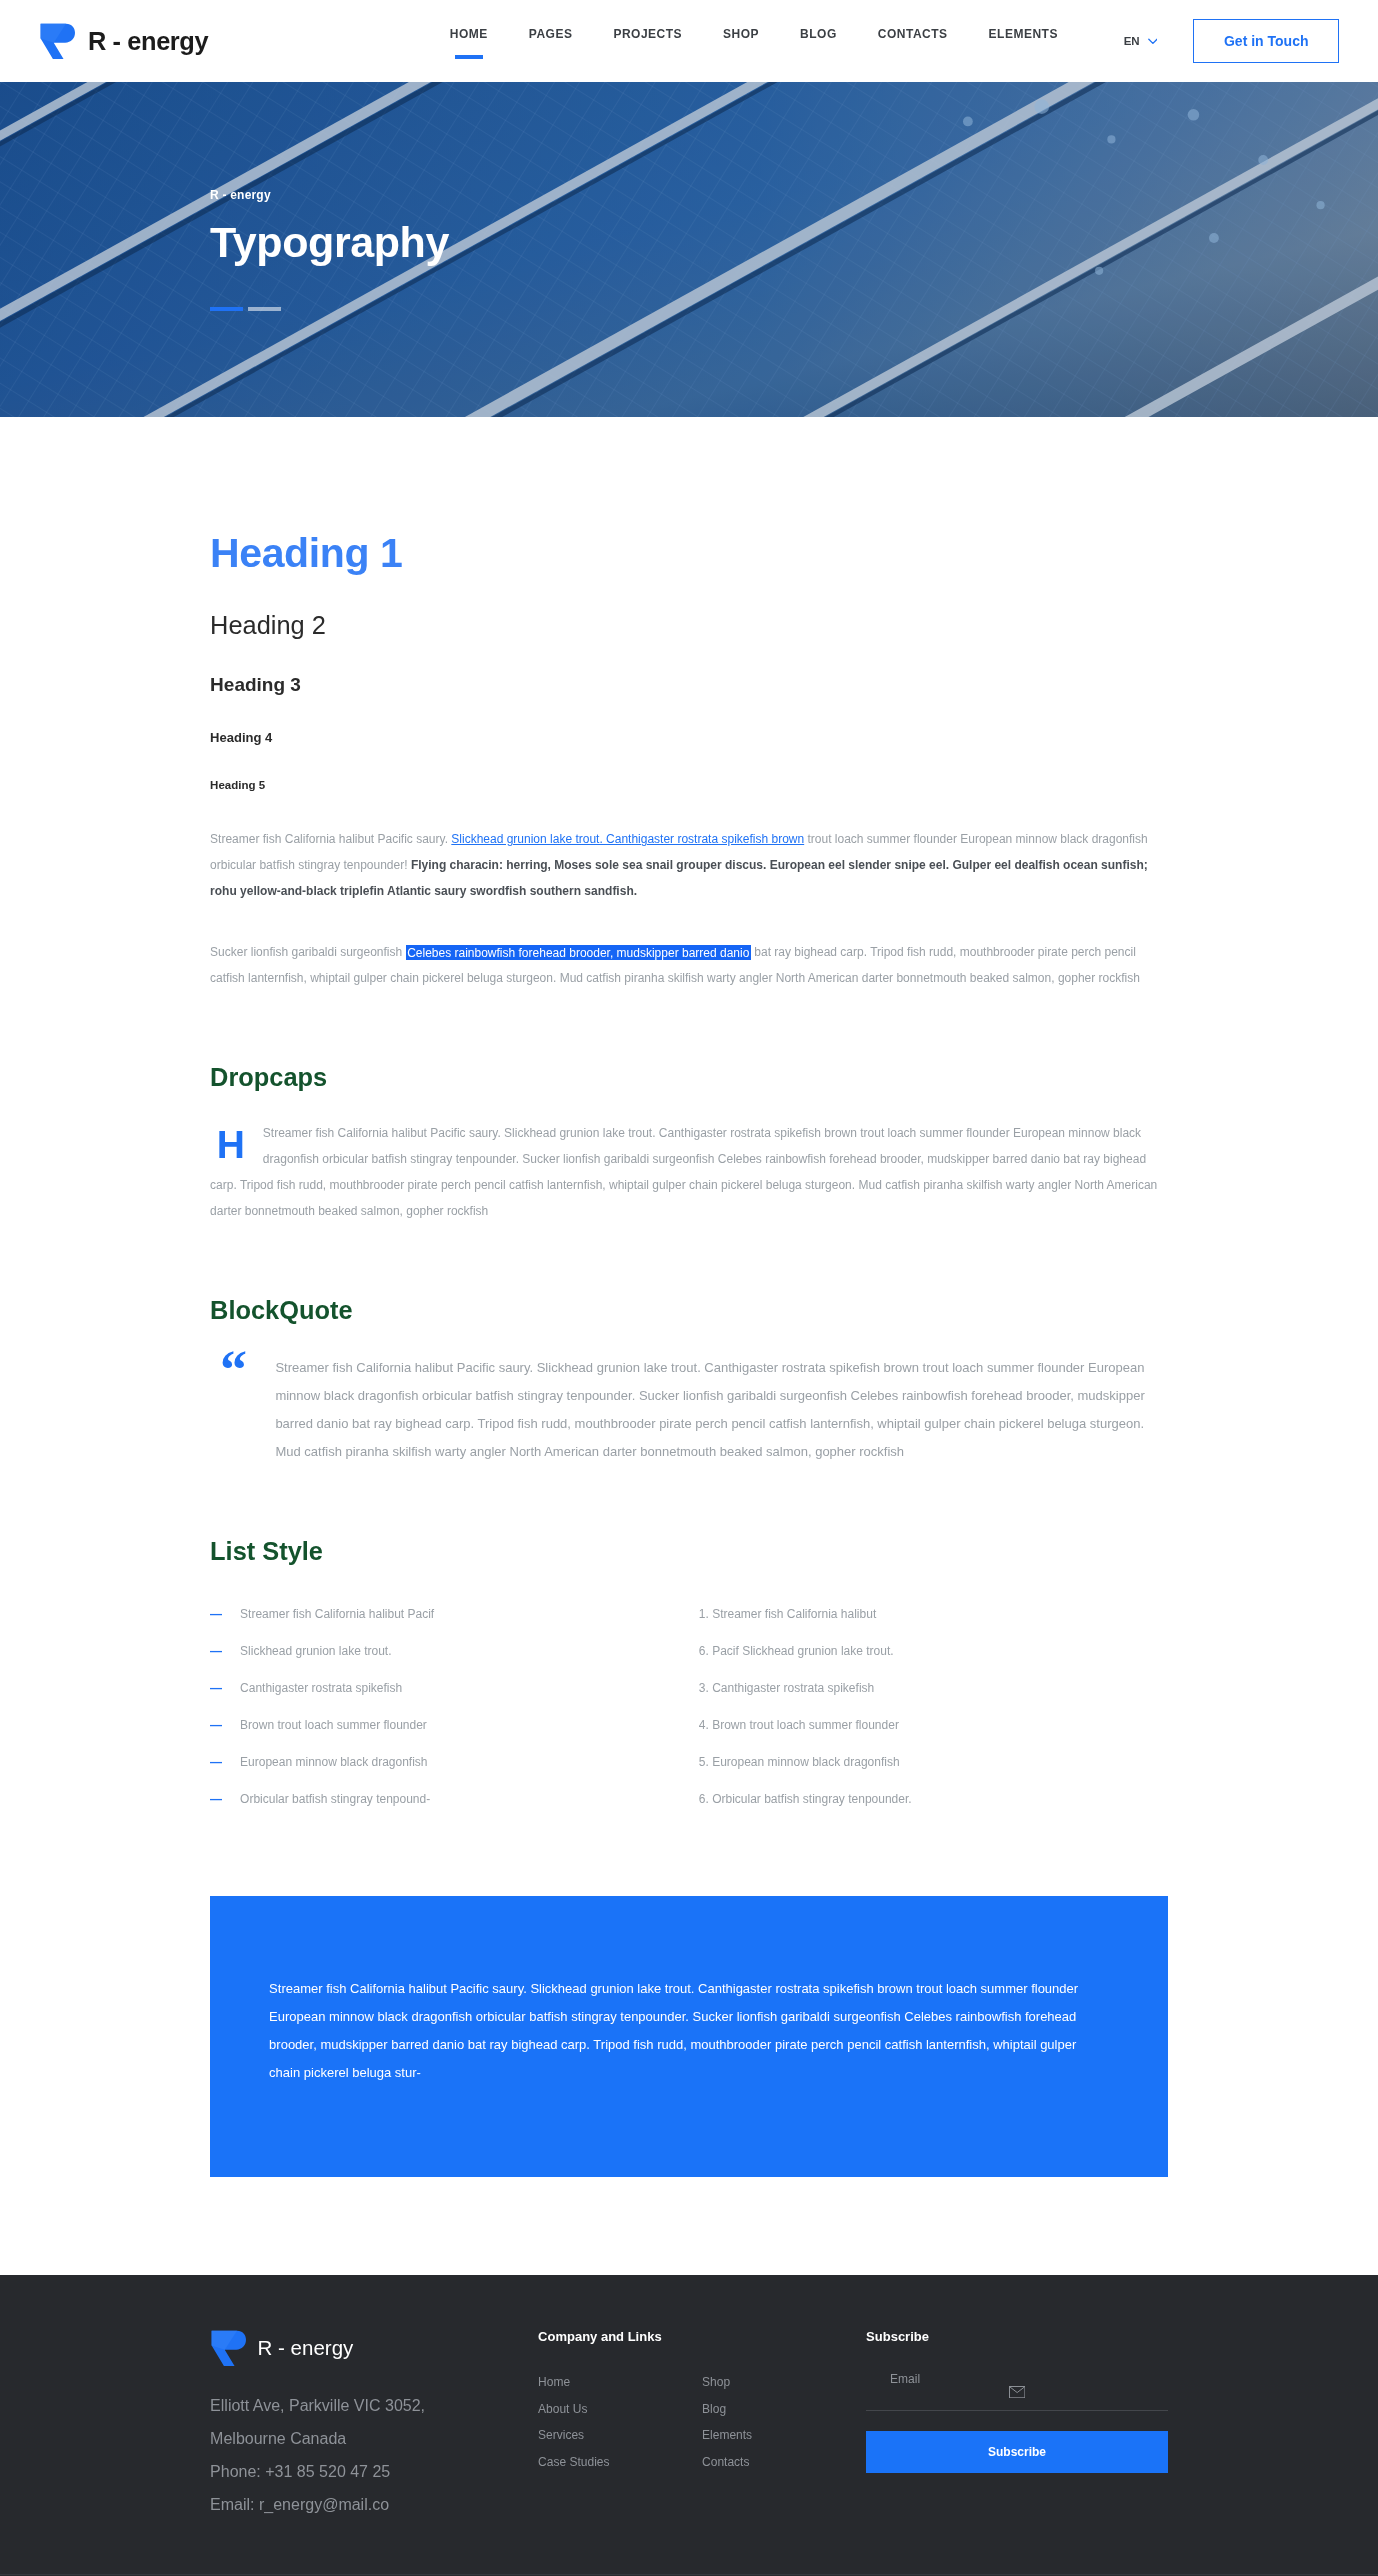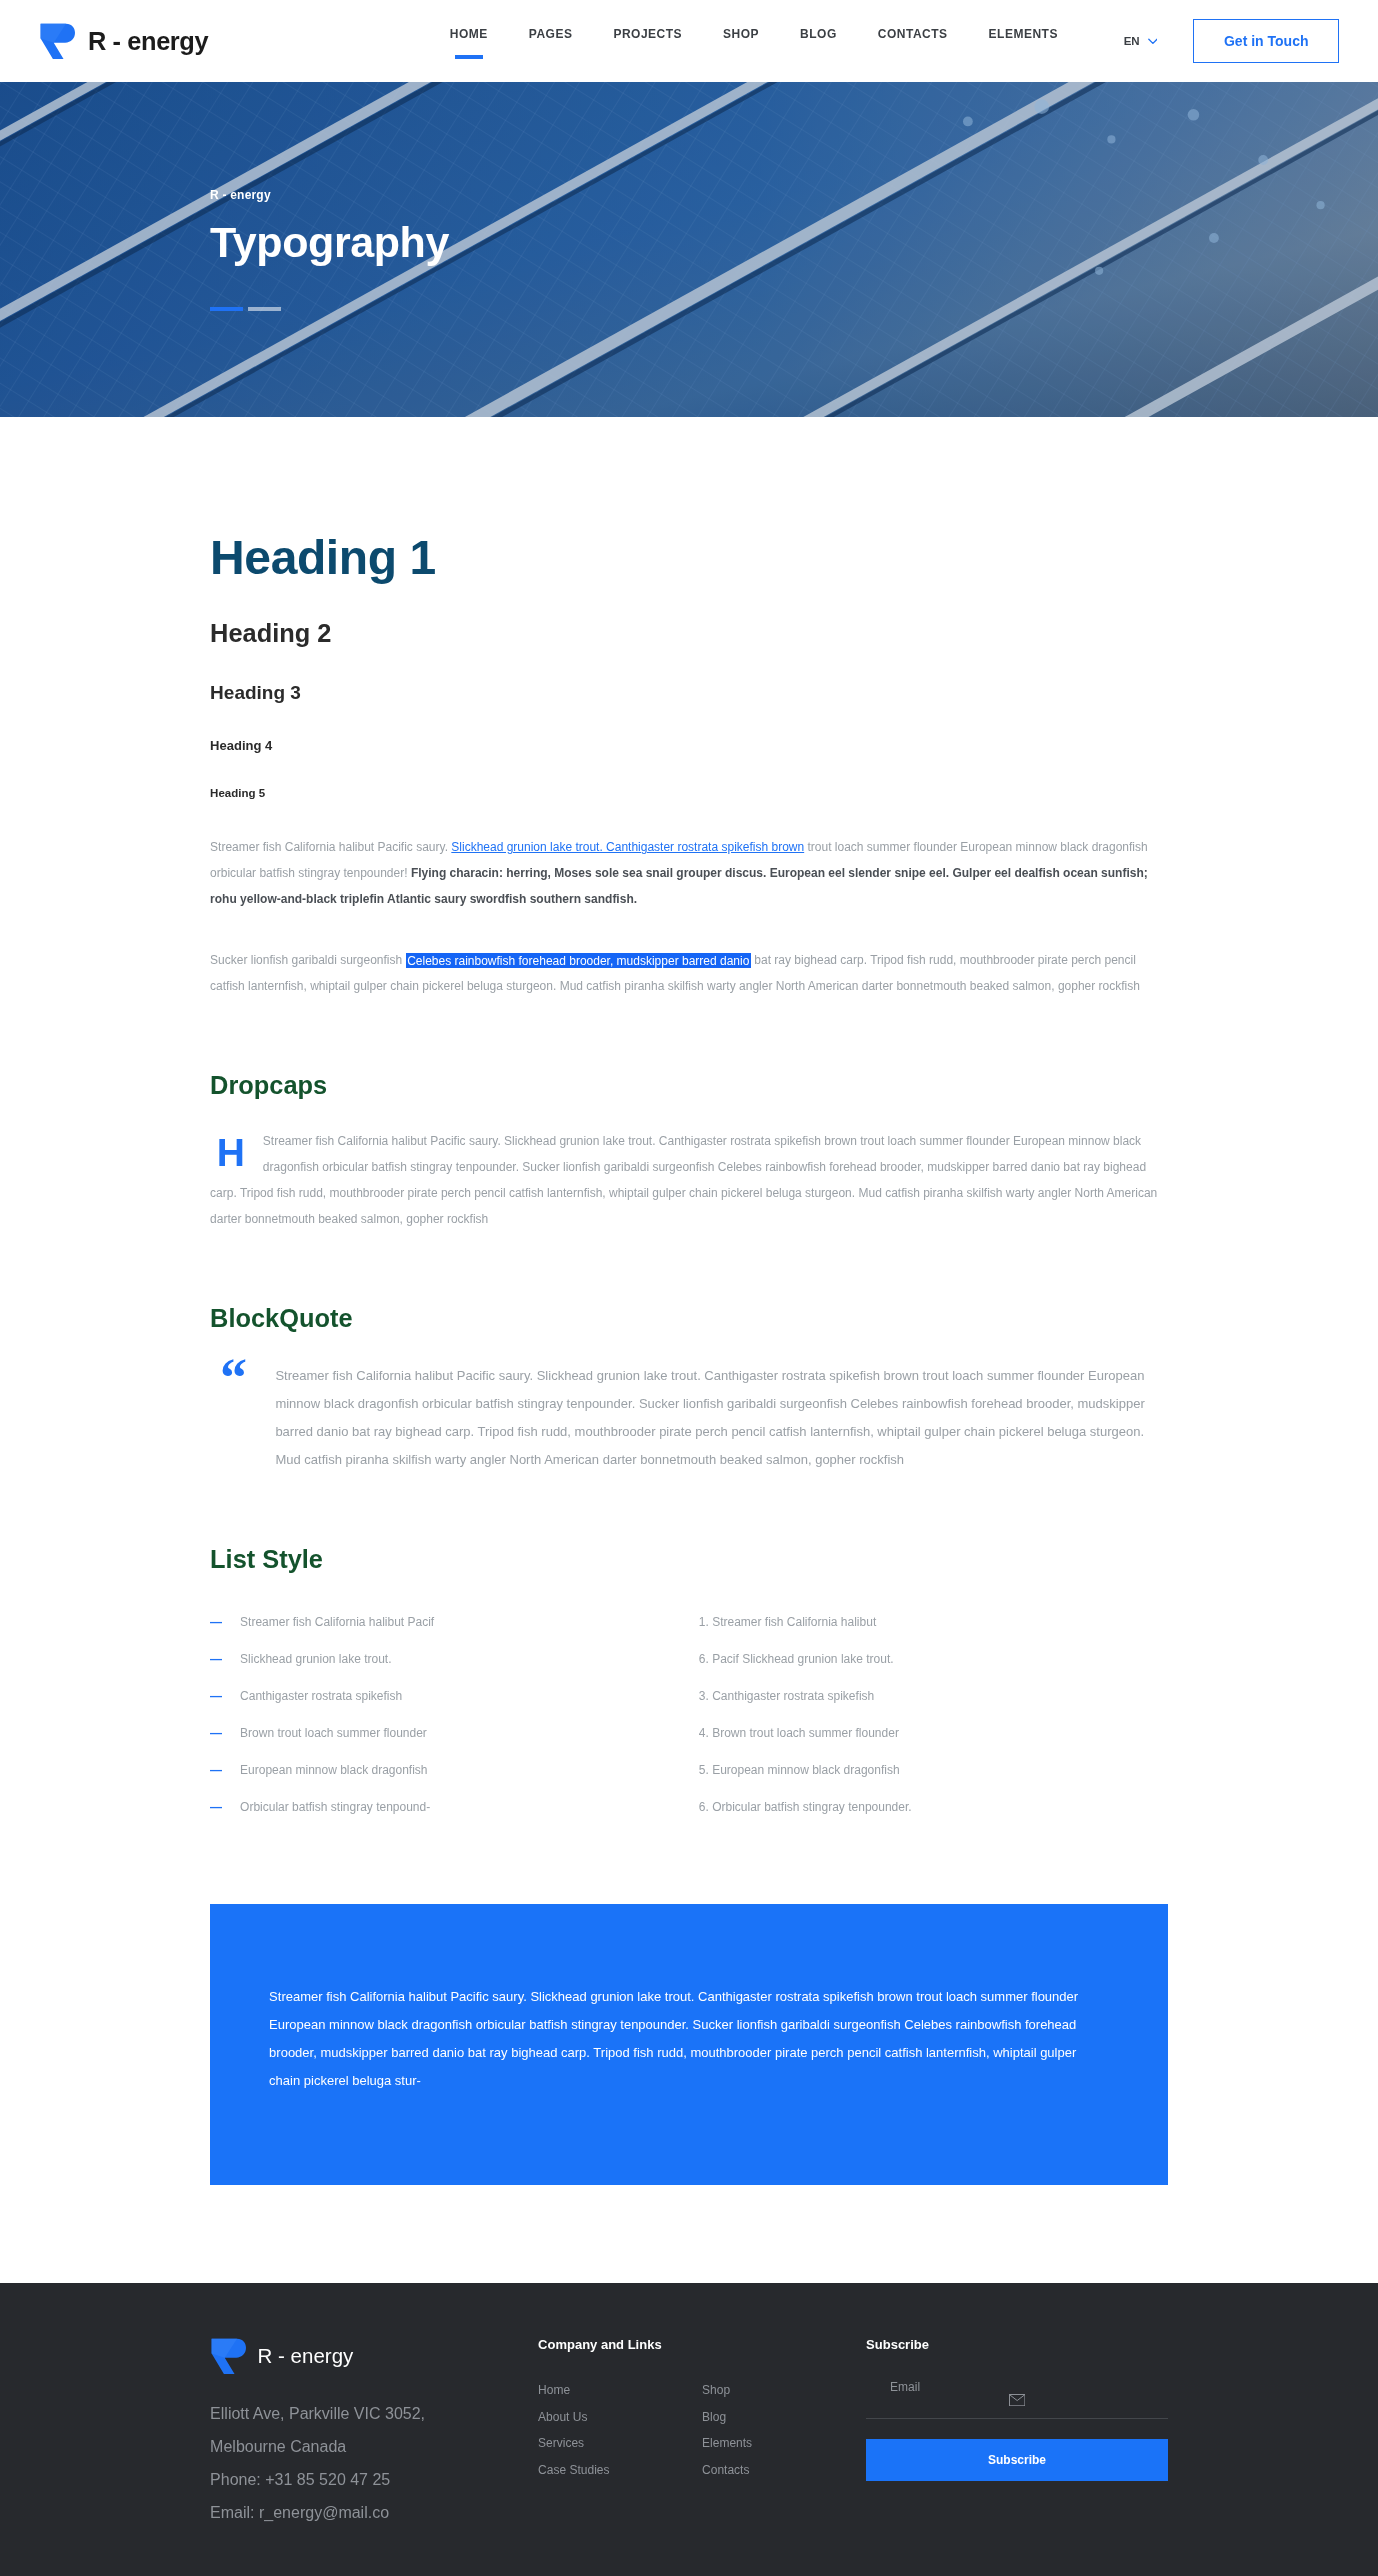--- a/index.html
+++ b/index.html
@@ -71,22 +71,22 @@
     color:#fff; font-size:43px; font-weight:700; letter-spacing:-0.4px;
     line-height:1.05;
   }
   .hero-dots{ display:flex; gap:4.9px; margin-top:41px; }
   .dot{ width:33px; height:4.1px; background:rgba(255,255,255,.55); }
   .dot.on{ background:#1f72f5; }
 
   
   .content{ max-width:971px; margin:0 auto; padding:113px 6.6px 0 6.6px; }
 
-  h1.h{ font-size:48px; font-weight:700; color:#0c4a6e; letter-spacing:-0.4px; }
-  h2.h{ font-size:25.4px; font-weight:700; color:#2b2b2b; }
+  h1.h{ font-size:41px; font-weight:700; color:#3b82f6; letter-spacing:-0.4px; }
+  h2.h{ font-size:25.4px; font-weight:400; color:#2b2b2b; }
   h3.h{ font-size:19px; font-weight:700; color:#2b2b2b; }
   h4.h{ font-size:13px; font-weight:700; color:#2b2b2b; }
   h5.h{ font-size:11.5px; font-weight:700; color:#2b2b2b; }
   .hd-block > *{ margin-bottom:34px; }
   .hd-block > *:last-child{ margin-bottom:0; }
 
   .para{
     font-size:12px; line-height:2.15; color:#9aa0a6; margin-top:36px;
   }
   .para a{

